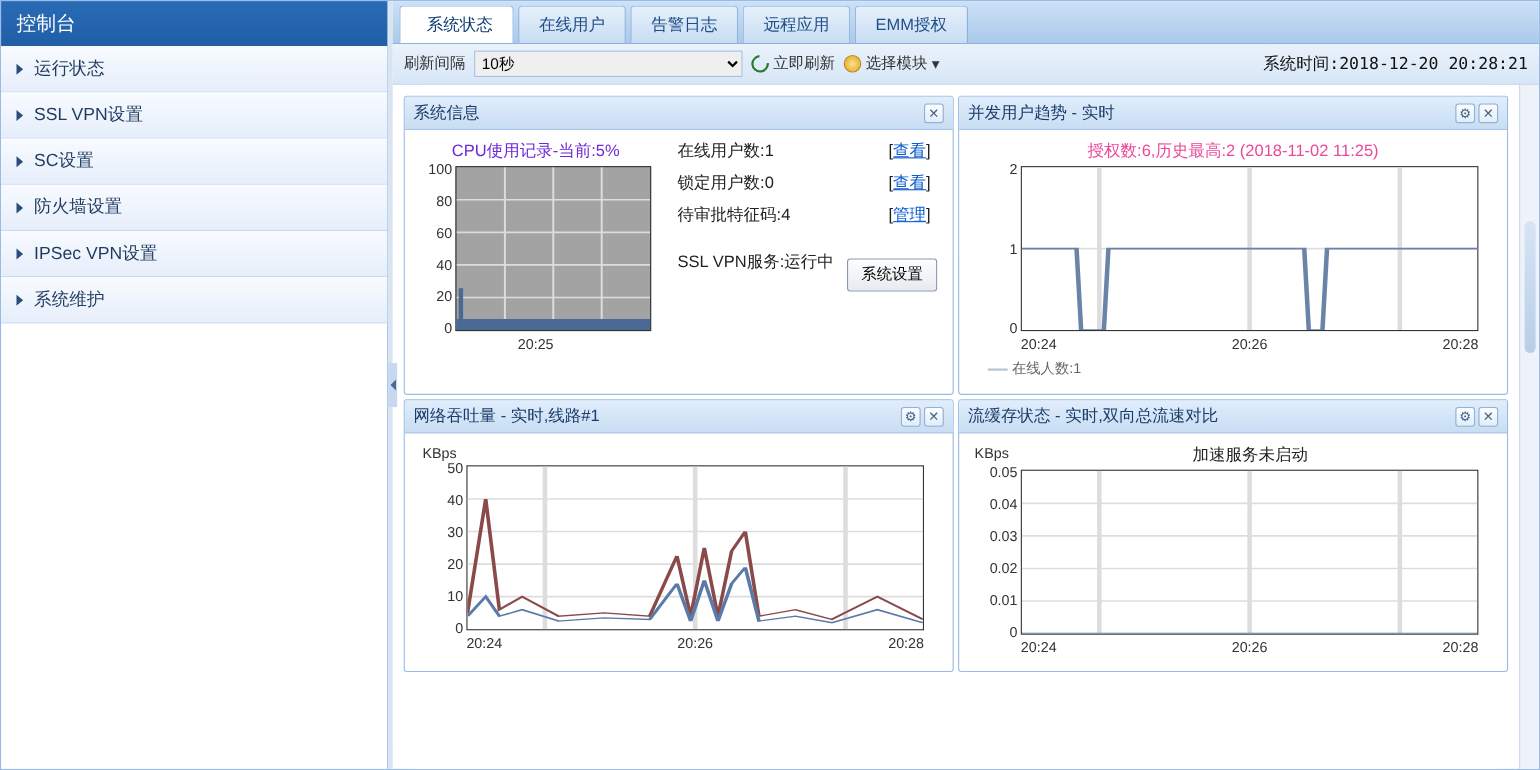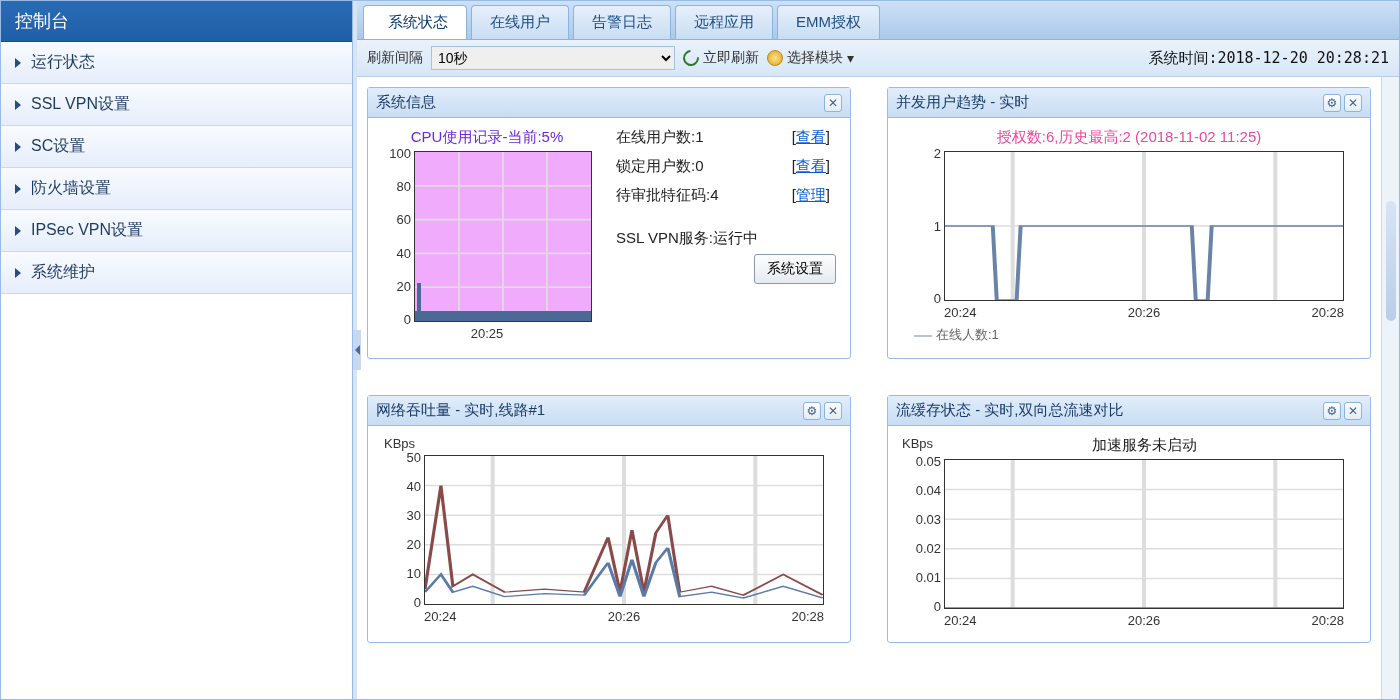--- a/index.html
+++ b/index.html
@@ -17,33 +17,33 @@
 .tab.active { background: #fff; color: #0a3a70; font-weight: normal; padding-left: 24px; }
 .toolbar { background: linear-gradient(#eaf2fb,#d7e6f7); border-bottom: 1px solid #b8cee8; padding: 6px 10px; display: flex; align-items: center; gap: 8px; font-size: 14px; color: #333; }
 .toolbar .sep { flex: 1; }
 select.interval { font-size: 14px; padding: 2px; width: 244px; border: 1px solid #a6c2e3; }
 .tl-item { display: flex; align-items: center; gap: 4px; cursor: pointer; }
 .icon { width: 16px; height: 16px; display: inline-block; }
 .ico-refresh { border: 2px solid #2a7a2a; border-radius: 50%; border-top-color: transparent; transform: rotate(40deg); }
 .ico-module { border-radius: 50%; background: radial-gradient(#ffe08a,#d9a61b); border:1px solid #b8891a;}
 .sys-time { font-family: monospace; font-size: 15px; color: #111; }
 .panels-wrap { flex: 1; display: flex; overflow: hidden; }
-.panels { flex: 1; padding: 10px; display: grid; grid-template-columns: 1fr 1fr; grid-auto-rows: min-content; gap: 36px; overflow-y: auto; background: #fff; border-radius: 23px;}
+.panels { flex: 1; padding: 10px; display: grid; grid-template-columns: 1fr 1fr; grid-auto-rows: min-content; gap: 4px; overflow-y: auto; background: #fff; border-radius: 23px;}
 .vscroll { width: 18px; background: #eef3fa; border-left: 1px solid #c8d8ef; display:flex; flex-direction:column; align-items:center; padding:4px 0;}
 .vscroll-thumb{ width:10px; flex:0 0 120px; margin-top:120px; background:linear-gradient(#d7e4f4,#b8cee8); border-radius:5px;}
 .panel { border: 1px solid #99bbe8; border-radius: 3px; background: #fff; }
 .panel-hd { background: linear-gradient(#e1edfb,#c8ddf3); border-bottom: 1px solid #99bbe8; padding: 5px 8px; display: flex; align-items: center; }
 .panel-hd .title { color: #1a3d6a; font-size: 15px; }
 .panel-hd .sp { flex: 1; }
 .hd-btn { width: 18px; height: 18px; border: 1px solid #8db2dc; background: linear-gradient(#fdfdfd,#e3edf8); border-radius: 3px; margin-left: 3px; cursor: pointer; display:flex;align-items:center;justify-content:center; font-size:12px; color:#42658e;}
 .panel-bd { padding: 10px 14px 14px; font-size: 14px; color: #222; }
 .sys-body{ display:flex; gap:24px; }
 .chart-wrap{ width:210px; }
 .chart-title{ text-align:center; font-size:15px; color:#6d28d9; margin-bottom:4px;}
-.chart-box{ border:1px solid #333; height:171px; background:#f0abfc; position:relative; margin-left:32px;}
+.chart-box{ border:1px solid #333; height:150px; background:#a3a3a3; position:relative; margin-left:32px;}
 .y-ticks{ position:absolute; left:-34px; top:-6px; bottom:-6px; width:30px; display:flex; flex-direction:column; justify-content:space-between; text-align:right; font-size:13px; color:#333;}
 .x-tick{ text-align:center; font-size:13px; color:#333; margin-top:4px;}
 .cpu-area{ position:absolute; left:0; right:0; bottom:0; height:10px; background:#4a6a95;}
 .cpu-spike{ position:absolute; left:2px; bottom:0; width:4px; height:38px; background:#4a6a95;}
 .stats{ flex:1; display:flex; flex-direction:column; gap:10px; font-size:15px;}
 .stats-row{ display:flex; justify-content:space-between; align-items:center; padding-right:6px;}
 .stats-row a{ color:#0a5bd3; text-decoration:underline; cursor:pointer;}
 .svc-row{ margin-top:14px;}
 .stop-btn{ float:right; margin-top:6px; padding:5px 12px; border:1px solid #8a9aae; background:linear-gradient(#fdfdfd,#e6ebf1); border-radius:3px; cursor:pointer; font-size:14px;}
 .chart-sm{ border:1px solid #333; height:150px; background:#fff; position:relative; margin:4px 12px 4px 42px;}

